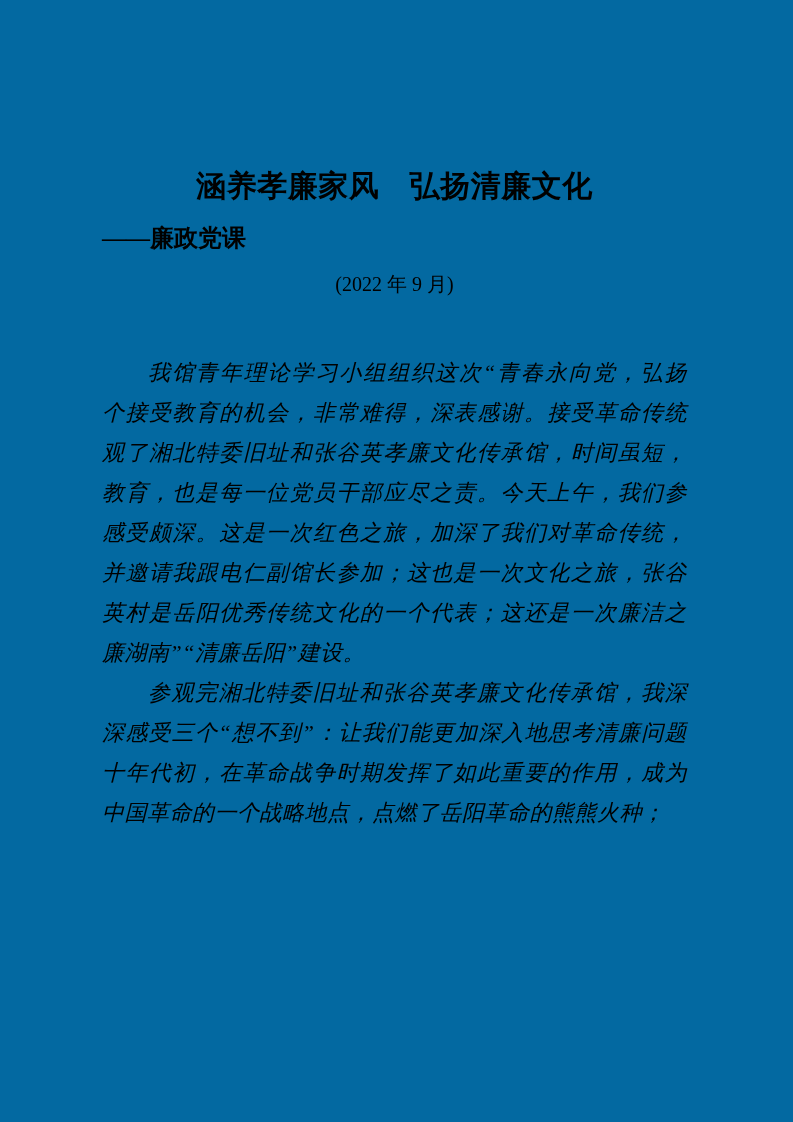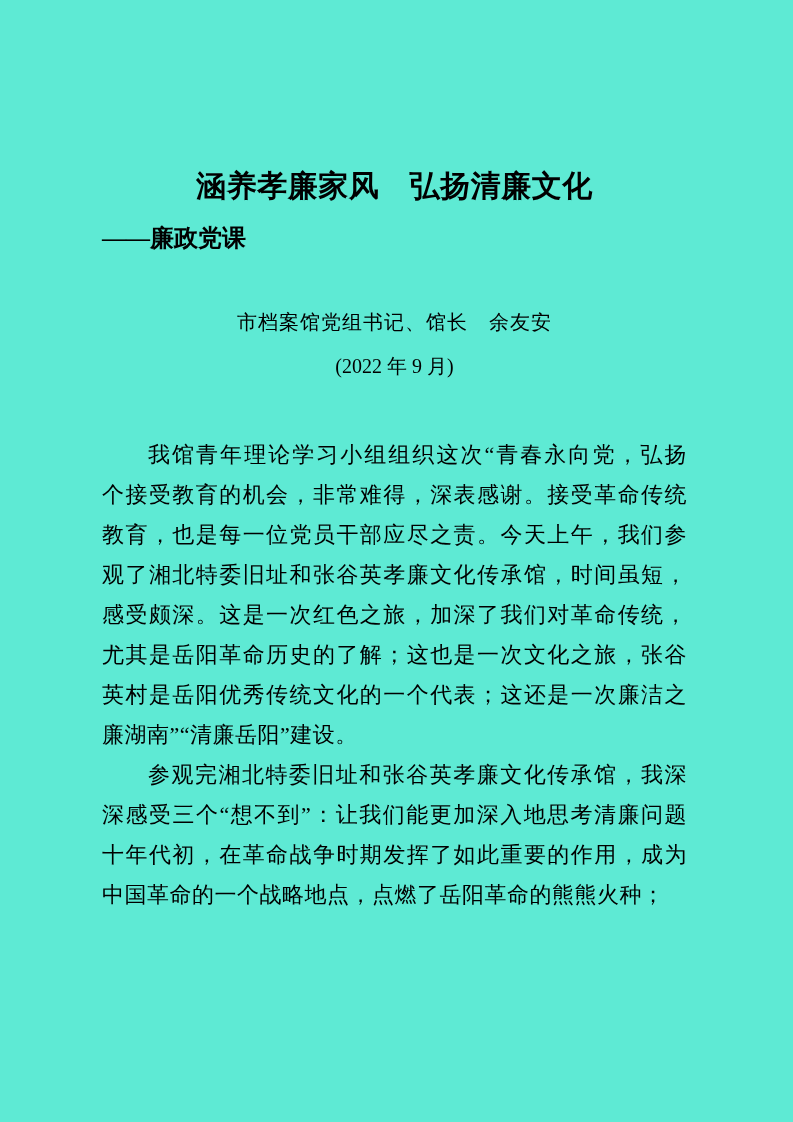--- a/index.html
+++ b/index.html
@@ -11,21 +11,21 @@
     height: 1122px;
     background: #ffffff;
     overflow: hidden;
     font-family: "Liberation Serif", "DejaVu Serif", serif;
     color: #000000;
   }
   .page {
     position: relative;
     width: 793px;
     height: 1122px;
-    background: #5eead4;
+    background: #0369a1;
     box-sizing: border-box;
     padding: 166px 106px 0 102px; 
   }
   .doc-title {
     text-align: center;
     font-size: 30px;
     font-weight: 700;
     line-height: 40px;
     letter-spacing: 0.5px;
   }
@@ -48,20 +48,21 @@
     font-size: 20px;
     line-height: 28px;
     margin-top: 16px;
   }
   .doc-body {
     margin-top: 55px;
     font-size: 22px;
   }
   .paragraph {
     margin: 0;
+    font-style: italic;
   }
   .line {
     height: 40px;
     line-height: 40px;
     text-align: justify;
     text-align-last: justify;
     letter-spacing: 0.5px;
   }
   .line.last {
     text-align-last: left;
@@ -69,30 +70,29 @@
   .line.indent {
     padding-left: 46px; 
   }
 </style>
 </head>
 <body>
 
 <div class="page">
   <div class="doc-title">涵养孝廉家风　弘扬清廉文化</div>
   <div class="doc-subtitle">——廉政党课</div>
-  <div class="byline">市档案馆党组书记、馆长　余友安</div>
   <div class="dateline">(2022 年 9 月)</div>
   <div class="doc-body">
       <div class="paragraph">
         <div class="line indent">我馆青年理论学习小组组织这次“青春永向党，弘扬</div>
         <div class="line">个接受教育的机会，非常难得，深表感谢。接受革命传统</div>
+        <div class="line">观了湘北特委旧址和张谷英孝廉文化传承馆，时间虽短，</div>
         <div class="line">教育，也是每一位党员干部应尽之责。今天上午，我们参</div>
-        <div class="line">观了湘北特委旧址和张谷英孝廉文化传承馆，时间虽短，</div>
         <div class="line">感受颇深。这是一次红色之旅，加深了我们对革命传统，</div>
-        <div class="line">尤其是岳阳革命历史的了解；这也是一次文化之旅，张谷</div>
+        <div class="line">并邀请我跟电仁副馆长参加；这也是一次文化之旅，张谷</div>
         <div class="line">英村是岳阳优秀传统文化的一个代表；这还是一次廉洁之</div>
         <div class="line last">廉湖南”“清廉岳阳”建设。</div>
       </div>
       <div class="paragraph">
         <div class="line indent">参观完湘北特委旧址和张谷英孝廉文化传承馆，我深</div>
         <div class="line">深感受三个“想不到”：让我们能更加深入地思考清廉问题</div>
         <div class="line">十年代初，在革命战争时期发挥了如此重要的作用，成为</div>
         <div class="line last">中国革命的一个战略地点，点燃了岳阳革命的熊熊火种；</div>
       </div>
     </div>

